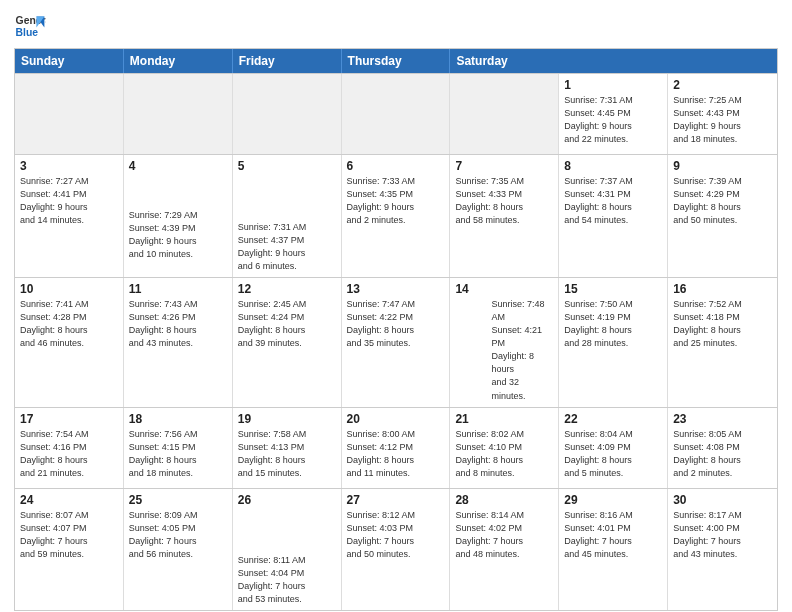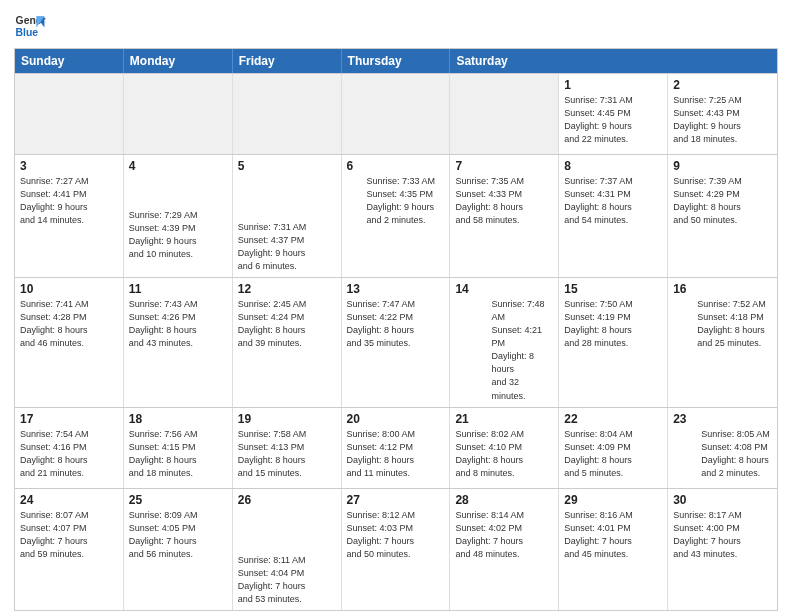--- a/index.html
+++ b/index.html
@@ -164,21 +164,21 @@
           </div>
           <div class="cal-cell">
             <div class="day-number">5</div>
             <div class="day-info" style="white-space: pre-line; margin-top: 48px;">Sunrise: 7:31 AM
 Sunset: 4:37 PM
 Daylight: 9 hours
 and 6 minutes.</div>
           </div>
           <div class="cal-cell">
             <div class="day-number">6</div>
-            <div class="day-info" style="white-space: pre-line; margin-left: 20px;">Sunrise: 7:33 AM
+            <div class="day-info" style="white-space: pre-line;">Sunrise: 7:33 AM
 Sunset: 4:35 PM
 Daylight: 9 hours
 and 2 minutes.</div>
           </div>
           <div class="cal-cell">
             <div class="day-number">7</div>
             <div class="day-info" style="white-space: pre-line;">Sunrise: 7:35 AM
 Sunset: 4:33 PM
 Daylight: 8 hours
 and 58 minutes.</div>
@@ -236,21 +236,21 @@
           </div>
           <div class="cal-cell">
             <div class="day-number">15</div>
             <div class="day-info" style="white-space: pre-line;">Sunrise: 7:50 AM
 Sunset: 4:19 PM
 Daylight: 8 hours
 and 28 minutes.</div>
           </div>
           <div class="cal-cell">
             <div class="day-number">16</div>
-            <div class="day-info" style="white-space: pre-line; margin-left: 24px;">Sunrise: 7:52 AM
+            <div class="day-info" style="white-space: pre-line;">Sunrise: 7:52 AM
 Sunset: 4:18 PM
 Daylight: 8 hours
 and 25 minutes.</div>
           </div>
         </div>
         <div class="cal-week">
           <div class="cal-cell">
             <div class="day-number">17</div>
             <div class="day-info" style="white-space: pre-line;">Sunrise: 7:54 AM
 Sunset: 4:16 PM
@@ -287,21 +287,21 @@
           </div>
           <div class="cal-cell">
             <div class="day-number">22</div>
             <div class="day-info" style="white-space: pre-line;">Sunrise: 8:04 AM
 Sunset: 4:09 PM
 Daylight: 8 hours
 and 5 minutes.</div>
           </div>
           <div class="cal-cell">
             <div class="day-number">23</div>
-            <div class="day-info" style="white-space: pre-line; margin-left: 28px;">Sunrise: 8:05 AM
+            <div class="day-info" style="white-space: pre-line;">Sunrise: 8:05 AM
 Sunset: 4:08 PM
 Daylight: 8 hours
 and 2 minutes.</div>
           </div>
         </div>
         <div class="cal-week">
           <div class="cal-cell">
             <div class="day-number">24</div>
             <div class="day-info" style="white-space: pre-line;">Sunrise: 8:07 AM
 Sunset: 4:07 PM

